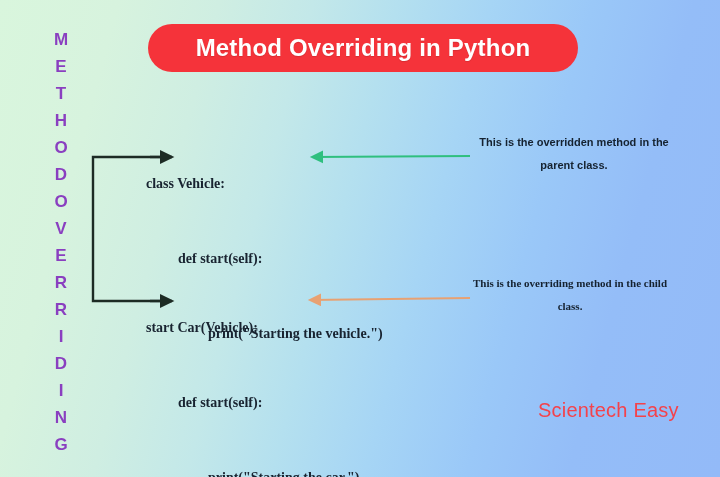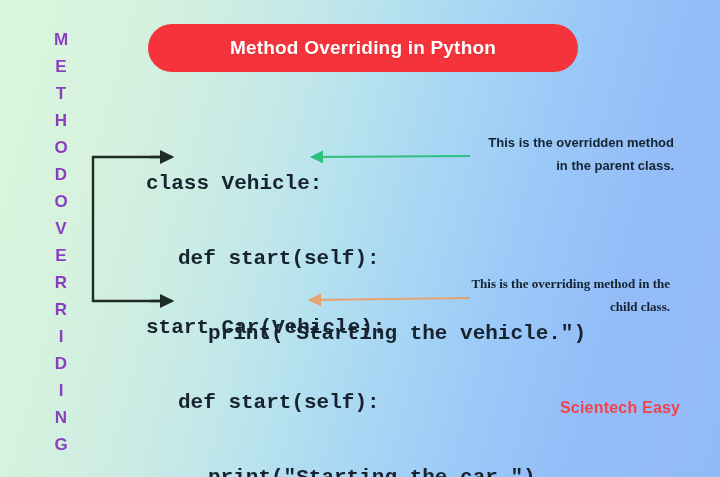--- a/index.html
+++ b/index.html
@@ -61,63 +61,63 @@
     width: 430px;
     height: 48px;
     background: #f5333a;
     border-radius: 24px;
     display: flex;
     align-items: center;
     justify-content: center;
   }
   #title-pill .title-text {
     color: #ffffff;
-    font-size: 19px;
+    font-size: 24px;
     font-weight: bold;
     letter-spacing: 0.2px;
     text-shadow: 0 1px 1px rgba(0,0,0,0.12);
   }
 
   
   .code-block {
     position: absolute;
     color: #182330;
-    font-family: Liberation Mono, monospace;
+    font-family: Liberation Serif, serif;
     font-weight: bold;
-    font-size: 21px;
+    font-size: 14px;
     line-height: 25px;
     white-space: pre;
   }
   #code-parent { left: 146px; top: 121px; }
   #code-child  { left: 146px; top: 265px; }
 
   .code-line.indent1 { padding-left: 32px; }
   .code-line.indent2 { padding-left: 62px; }
 
   
   .annotation {
     position: absolute;
     width: 200px;
     color: #152230;
-    font-size: 13px;
+    font-size: 11px;
     font-weight: bold;
     line-height: 23px;
-    text-align: right;
+    text-align: center;
   }
   #note-parent { left: 474px; top: 131px; }
   #note-child  { left: 470px; top: 272px; font-family: Liberation Serif, serif; }
 
   
   #brand {
     position: absolute;
-    left: 560px;
+    left: 538px;
     top: 399px;
     color: #f4424b;
-    font-size: 16px;
-    font-weight: bold;
+    font-size: 20px;
+    font-weight: normal;
     letter-spacing: 0.2px;
   }
 
   
   #arrow-layer {
     position: absolute;
     left: 0;
     top: 0;
     width: 720px;
     height: 477px;

